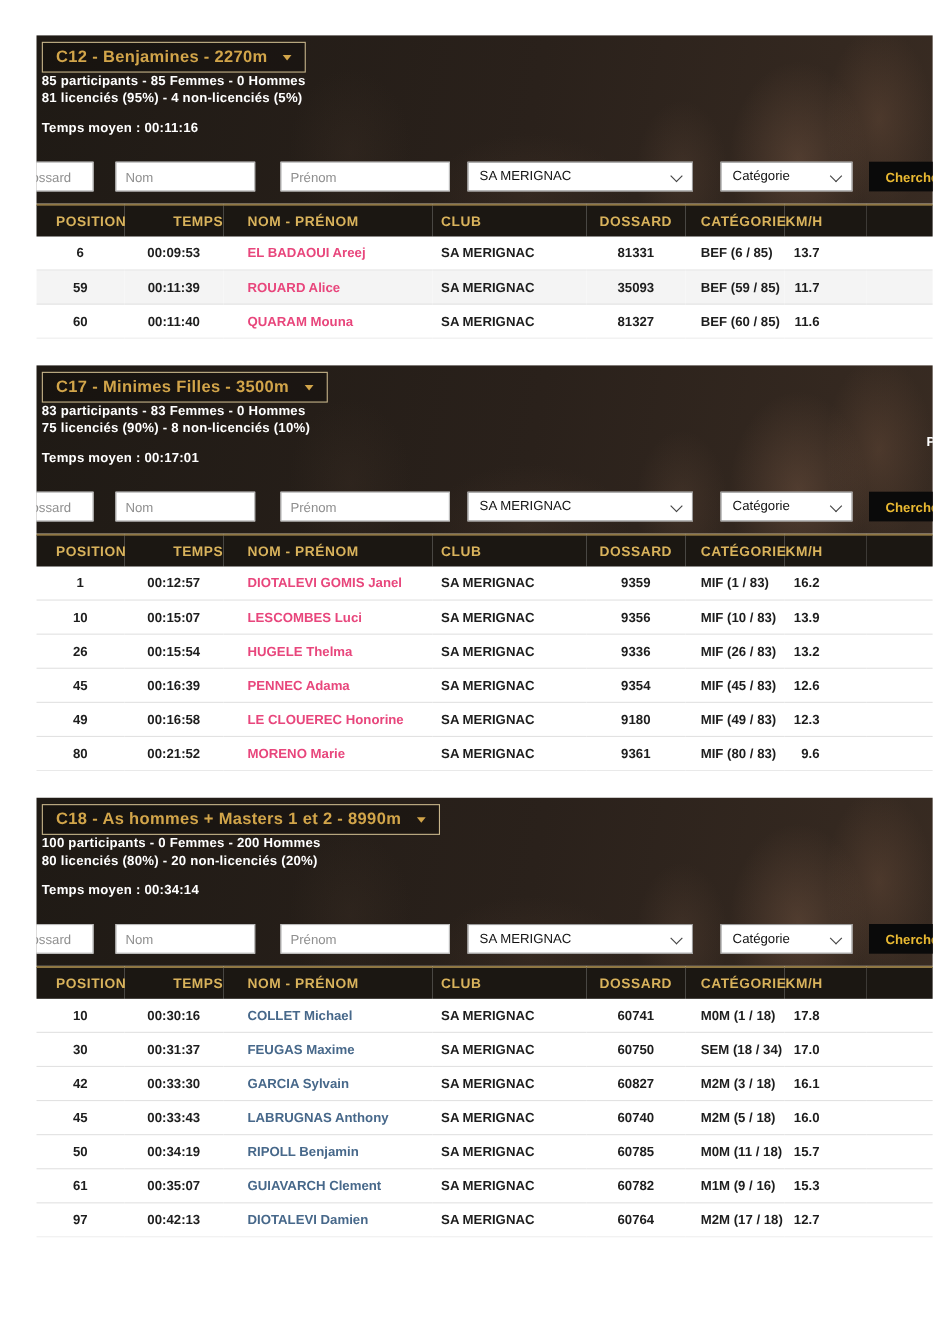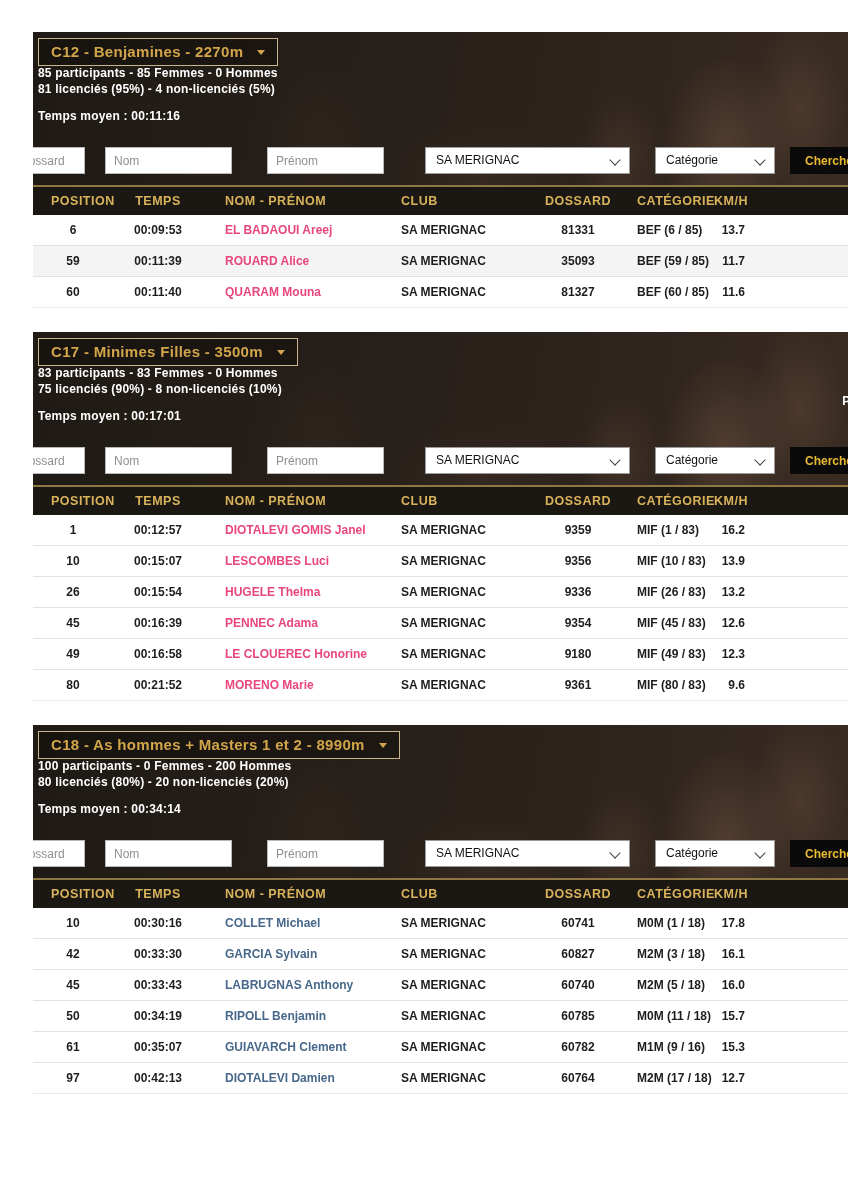--- a/index.html
+++ b/index.html
@@ -47,21 +47,21 @@
   
   .filter-row{position:absolute;left:0;top:115px;height:29px;width:100%;}
   .inp{
     position:absolute;top:0;height:27px;border:1px solid #b9b9b9;background:#fff;
     font-family:"Liberation Sans",sans-serif;font-size:12px;color:#333;
     padding:0 8px;box-sizing:border-box;outline:none;
   }
   .inp::placeholder{color:#8f8f8f;}
   .inp.f-dossard{left:-22px;width:74px;}
   .inp.f-nom{left:72px;width:127px;}
-  .inp.f-prenom{left:222px;width:117px;margin-left:12px;}
+  .inp.f-prenom{left:222px;width:154px;}
   .sel{
     position:absolute;top:0;height:27px;background:#fff;border:1px solid #9a9a9a;
     box-sizing:border-box;font-size:12px;color:#111;line-height:25px;
     padding:0 22px 0 10px;cursor:pointer;white-space:nowrap;overflow:hidden;
   }
   .sel.f-club{left:392px;width:205px;}
   .sel.f-cat{left:622px;width:120px;}
   .chev{
     position:absolute;right:10px;top:8px;width:7px;height:7px;
     border-right:1.6px solid #444;border-bottom:1.6px solid #444;
@@ -77,21 +77,21 @@
   table{
     width:815px;border-collapse:collapse;table-layout:fixed;
   }
   thead th{
     background:var(--header-bg);color:var(--gold-light);
     border-top:2px solid #8f7743;
     height:28px;font-size:12.5px;font-weight:bold;letter-spacing:0.5px;
     padding:0;white-space:nowrap;
   }
   th.col-position{text-align:left;padding-left:18px;}
-  th.col-temps{text-align:center;}
+  th.col-temps{text-align:right;}
   th.col-nom{text-align:left;padding-left:22px;}
   th.col-club{text-align:left;padding-left:8px;}
   th.col-dossard{text-align:center;}
   th.col-categorie{text-align:left;padding-left:14px;}
   th.col-kmh{text-align:right;padding-right:40px;}
   tbody td{
     height:30px;padding:0;font-size:12px;font-weight:bold;color:#1d1d1d;
     border-bottom:1px solid var(--row-border);white-space:nowrap;overflow:hidden;
   }
   tbody tr:last-child td{border-bottom:1px solid #e9e9e9;}
@@ -358,20 +358,30 @@
             <td class="col-position">10</td>
             <td class="col-temps">00:30:16</td>
             <td class="col-nom">COLLET Michael</td>
             <td class="col-club">SA MERIGNAC</td>
             <td class="col-dossard">60741</td>
             <td class="col-categorie">M0M (1 / 18)</td>
             <td class="col-kmh">17.8</td>
             <td></td>
           </tr>
           <tr>
+            <td class="col-position">30</td>
+            <td class="col-temps">00:31:37</td>
+            <td class="col-nom">FEUGAS Maxime</td>
+            <td class="col-club">SA MERIGNAC</td>
+            <td class="col-dossard">60750</td>
+            <td class="col-categorie">SEM (18 / 34)</td>
+            <td class="col-kmh">17.0</td>
+            <td></td>
+          </tr>
+          <tr>
             <td class="col-position">42</td>
             <td class="col-temps">00:33:30</td>
             <td class="col-nom">GARCIA Sylvain</td>
             <td class="col-club">SA MERIGNAC</td>
             <td class="col-dossard">60827</td>
             <td class="col-categorie">M2M (3 / 18)</td>
             <td class="col-kmh">16.1</td>
             <td></td>
           </tr>
           <tr>

